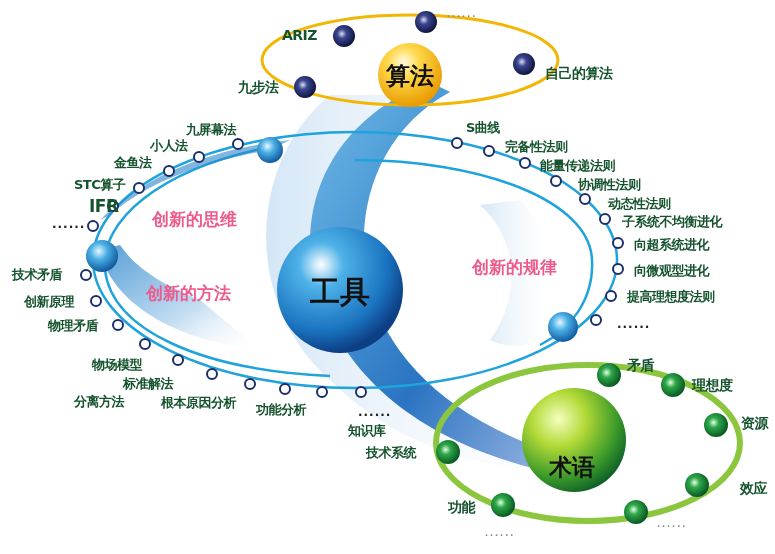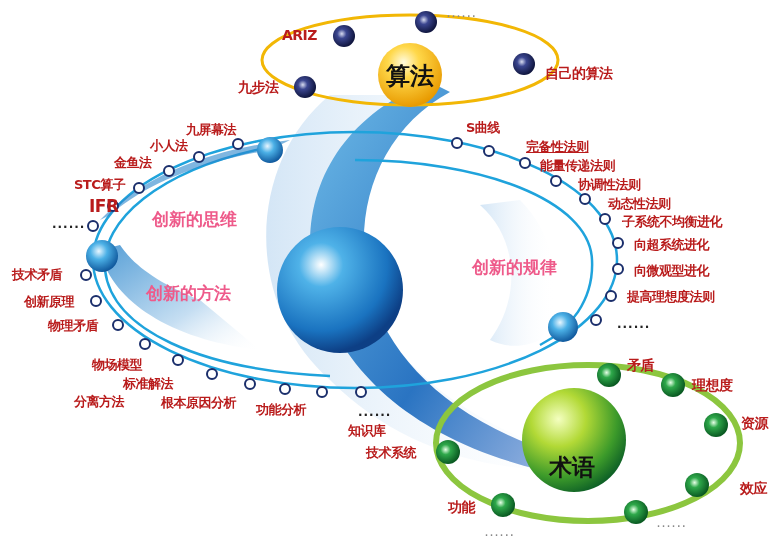--- a/index.html
+++ b/index.html
@@ -1,20 +1,20 @@
 <!DOCTYPE html>
 <html><head>
 <meta charset="utf-8">
 <style>
   html, body { margin: 0; padding: 0; background: #ffffff; }
   body { width: 775px; height: 554px; overflow: hidden; position: relative;
          font-family: "DejaVu Sans", "Liberation Sans", sans-serif; }
   #stage { position: absolute; left: 0; top: 0; width: 775px; height: 554px; }
   svg { position: absolute; left: 0; top: 0; }
-  .lbl { position: absolute; font-weight: bold; color: #b91c1c; font-size: 13px;
+  .lbl { position: absolute; font-weight: bold; color: #14532d; font-size: 13px;
          white-space: nowrap; line-height: 1; letter-spacing: -0.5px; }
   .lbl.big { font-size: 14px; }
   .cat { position: absolute; font-weight: bold; color: #ee5a8a; font-size: 17px;
          white-space: nowrap; line-height: 1; }
   .hub-label { position: absolute; font-weight: bold; color: #111; white-space: nowrap;
                line-height: 1; text-align: center; transform: translate(-50%, -50%); }
   .dots { position: absolute; font-weight: bold; color: #222; font-size: 12px; letter-spacing: 1px; line-height: 1; }
   .dots.grey { color: #888; font-size: 8px; letter-spacing: 2px; }
 </style>
 </head>
@@ -139,20 +139,21 @@
     <circle cx="556" cy="181" r="5"></circle>
     <circle cx="585" cy="199" r="5"></circle>
     <circle cx="605" cy="219" r="5"></circle>
     <circle cx="618" cy="243" r="5"></circle>
     <circle cx="618" cy="269" r="5"></circle>
     <circle cx="611" cy="296" r="5"></circle>
     <circle cx="596" cy="320" r="5"></circle>
   </g>
 </svg>
 
+<div class="hub-label" style="left:340px; top:292px; font-size:30px;">工具</div>
 <div class="hub-label" style="left:410px; top:76px; font-size:24px;">算法</div>
 <div class="hub-label" style="left:572px; top:467px; font-size:23px;">术语</div>
 
 <div class="cat" style="left:152px; top:211px;">创新的思维</div>
 <div class="cat" style="left:146px; top:285px;">创新的方法</div>
 <div class="cat" style="left:472px; top:259px;">创新的规律</div>
 
 <div class="lbl big" style="left:282px; top:28px;">ARIZ</div>
 <div class="lbl big" style="left:238px; top:80px;">九步法</div>
 <div class="lbl big" style="left:545px; top:66px;">自己的算法</div>
@@ -170,21 +171,21 @@
 <div class="lbl" style="left:48px; top:319px;">物理矛盾</div>
 <div class="lbl" style="left:74px; top:360px;margin-top:35px;">分离方法</div>
 <div class="lbl" style="left:92px; top:358px;">物场模型</div>
 <div class="lbl" style="left:123px; top:377px;">标准解法</div>
 <div class="lbl" style="left:161px; top:396px;">根本原因分析</div>
 <div class="lbl" style="left:256px; top:403px;">功能分析</div>
 <div class="lbl" style="left:308px; top:424px;margin-left:40px;">知识库</div>
 <div class="dots" style="left:358px; top:406px;">......</div>
 
 <div class="lbl" style="left:466px; top:121px;">S曲线</div>
-<div class="lbl" style="left:526px; top:140px;text-decoration:underline;">完备性法则</div>
+<div class="lbl" style="left:505px; top:140px;">完备性法则</div>
 <div class="lbl" style="left:540px; top:159px;">能量传递法则</div>
 <div class="lbl" style="left:578px; top:178px;">协调性法则</div>
 <div class="lbl" style="left:608px; top:197px;">动态性法则</div>
 <div class="lbl" style="left:622px; top:215px;">子系统不均衡进化</div>
 <div class="lbl" style="left:634px; top:238px;">向超系统进化</div>
 <div class="lbl" style="left:634px; top:264px;">向微观型进化</div>
 <div class="lbl" style="left:627px; top:290px;">提高理想度法则</div>
 <div class="dots" style="left:617px; top:318px;">......</div>
 
 <div class="lbl big" style="left:627px; top:358px;">矛盾</div>

